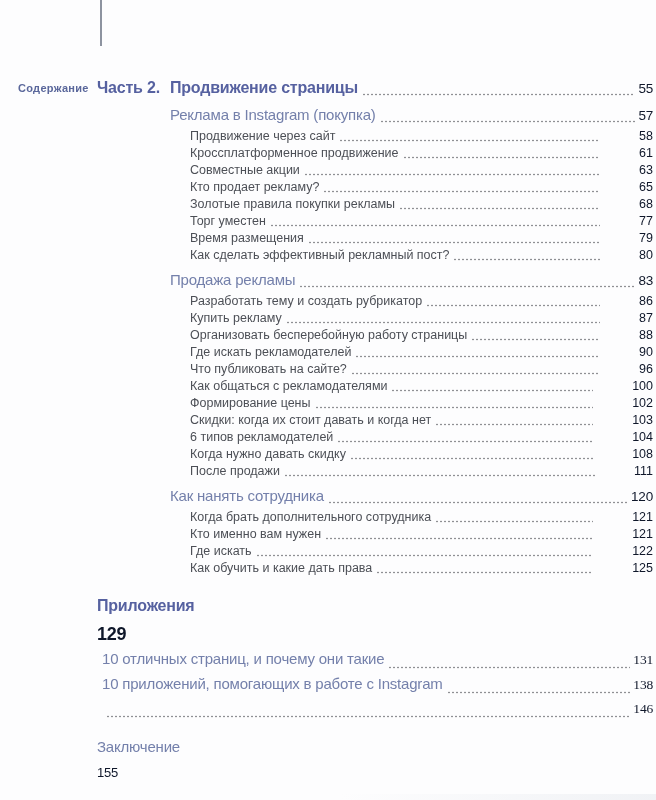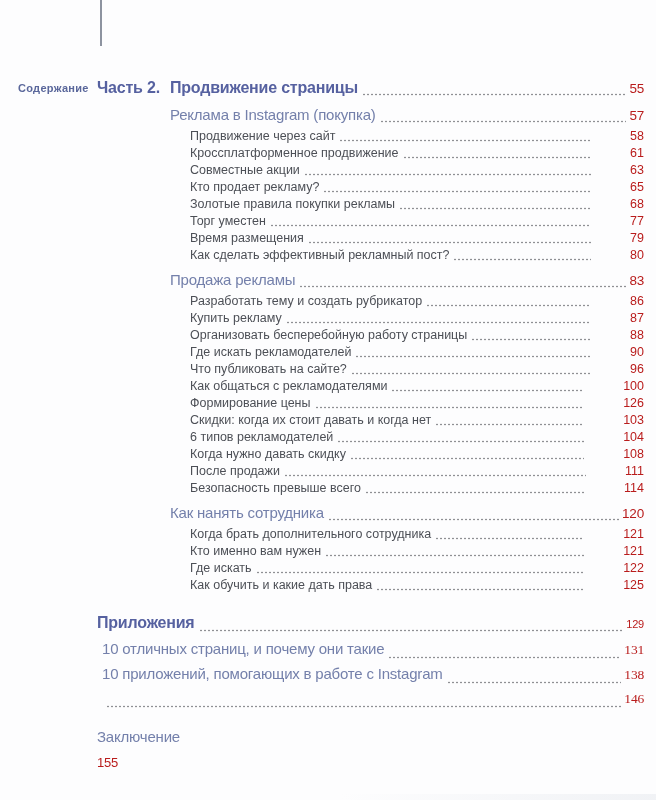--- a/index.html
+++ b/index.html
@@ -14,36 +14,36 @@
     position: absolute; left: 18px; top: 37px;
     font-size: 11px; font-weight: bold;
     color: #5a679b; letter-spacing: 0.3px; margin-top: 45px;
   }
   .header-divider {
     position: absolute; left: 100px; top: 0;
     width: 2px; height: 46px;
     background: #8d93a0;
   }
   .toc {
-    position: absolute; left: 0; top: 78px; right: 12px;
+    position: absolute; left: 0; top: 78px; right: 3px;
   }
   .row { display: flex; align-items: baseline; }
   .row .prefix { flex: 0 0 auto; }
   .row .title { flex: 0 1 auto; white-space: nowrap; }
   .row .dots {
     flex: 1 1 auto; align-self: flex-end;
     height: 3px; margin: 0 3px 3px 4px;
     background-image: radial-gradient(circle, #8f9094 0.9px, transparent 1.15px);
     background-size: 4px 3px;
     background-repeat: repeat-x;
     background-position: left bottom;
   }
   .row .pagenum {
     flex: 0 0 auto;
-    color: #b91c1c;
+    color: #0f172a;
     text-align: right;
   }
 
   .row.part {
     padding-left: 97px; line-height: 20px; margin-bottom: 6px;
     font-size: 16px; font-weight: bold; color: #5661a0; letter-spacing: -0.2px;
   }
   .row.part .prefix { width: 73px; }
   .row.part .pagenum { font-size: 13.5px; font-weight: normal; }
 
@@ -54,23 +54,23 @@
   .row.section .pagenum { font-size: 13.5px; }
 
   .row.sub {
     padding-left: 190px; line-height: 17px;
     font-size: 12.5px; color: #4c4f56;
   }
   .row.sub .pagenum { font-size: 12.5px; margin-left: 36px; }
 
   .row.appendix {
     padding-left: 97px; line-height: 22px; margin-top: 18px; margin-bottom: 2px;
-    font-size: 16px; font-weight: bold; color: #5661a0; letter-spacing: -0.2px;
-  }
-  .row.appendix .pagenum { font-size: 11px; font-weight: normal; }
+    font-size: 16px; font-weight: bold; color: #5661a0; letter-spacing: -0.2px; flex-direction: column;
+  }
+  .row.appendix .pagenum { font-size: 18px; font-weight: bold; }
 
   .row.appendix-item {
     padding-left: 102px; line-height: 24px;
     font-size: 15px; color: #7480ab; letter-spacing: -0.2px;
   }
   .row.appendix-item .pagenum { font-size: 13.5px; font-family: Liberation Serif, serif; }
 
   .row.backmatter {
     padding-left: 97px; line-height: 20px; margin-top: 16px;
     font-size: 15px; color: #7480ab; letter-spacing: -0.2px; flex-direction: column;
@@ -190,21 +190,21 @@
     <div class="row sub">
 
     <span class="title">Как общаться с рекламодателями</span>
     <span class="dots"></span>
     <span class="pagenum">100</span>
   </div>
     <div class="row sub">
 
     <span class="title">Формирование цены</span>
     <span class="dots"></span>
-    <span class="pagenum">126</span>
+    <span class="pagenum">102</span>
   </div>
     <div class="row sub">
 
     <span class="title">Скидки: когда их стоит давать и когда нет</span>
     <span class="dots"></span>
     <span class="pagenum">103</span>
   </div>
     <div class="row sub">
 
     <span class="title">6 типов рекламодателей</span>
@@ -216,26 +216,20 @@
     <span class="title">Когда нужно давать скидку</span>
     <span class="dots"></span>
     <span class="pagenum">108</span>
   </div>
     <div class="row sub">
 
     <span class="title">После продажи</span>
     <span class="dots"></span>
     <span class="pagenum">111</span>
   </div>
-    <div class="row sub">
-
-    <span class="title">Безопасность превыше всего</span>
-    <span class="dots"></span>
-    <span class="pagenum">114</span>
-  </div>
     <div class="row section">
 
     <span class="title">Как нанять сотрудника</span>
     <span class="dots"></span>
     <span class="pagenum">120</span>
   </div>
     <div class="row sub">
 
     <span class="title">Когда брать дополнительного сотрудника</span>
     <span class="dots"></span>

